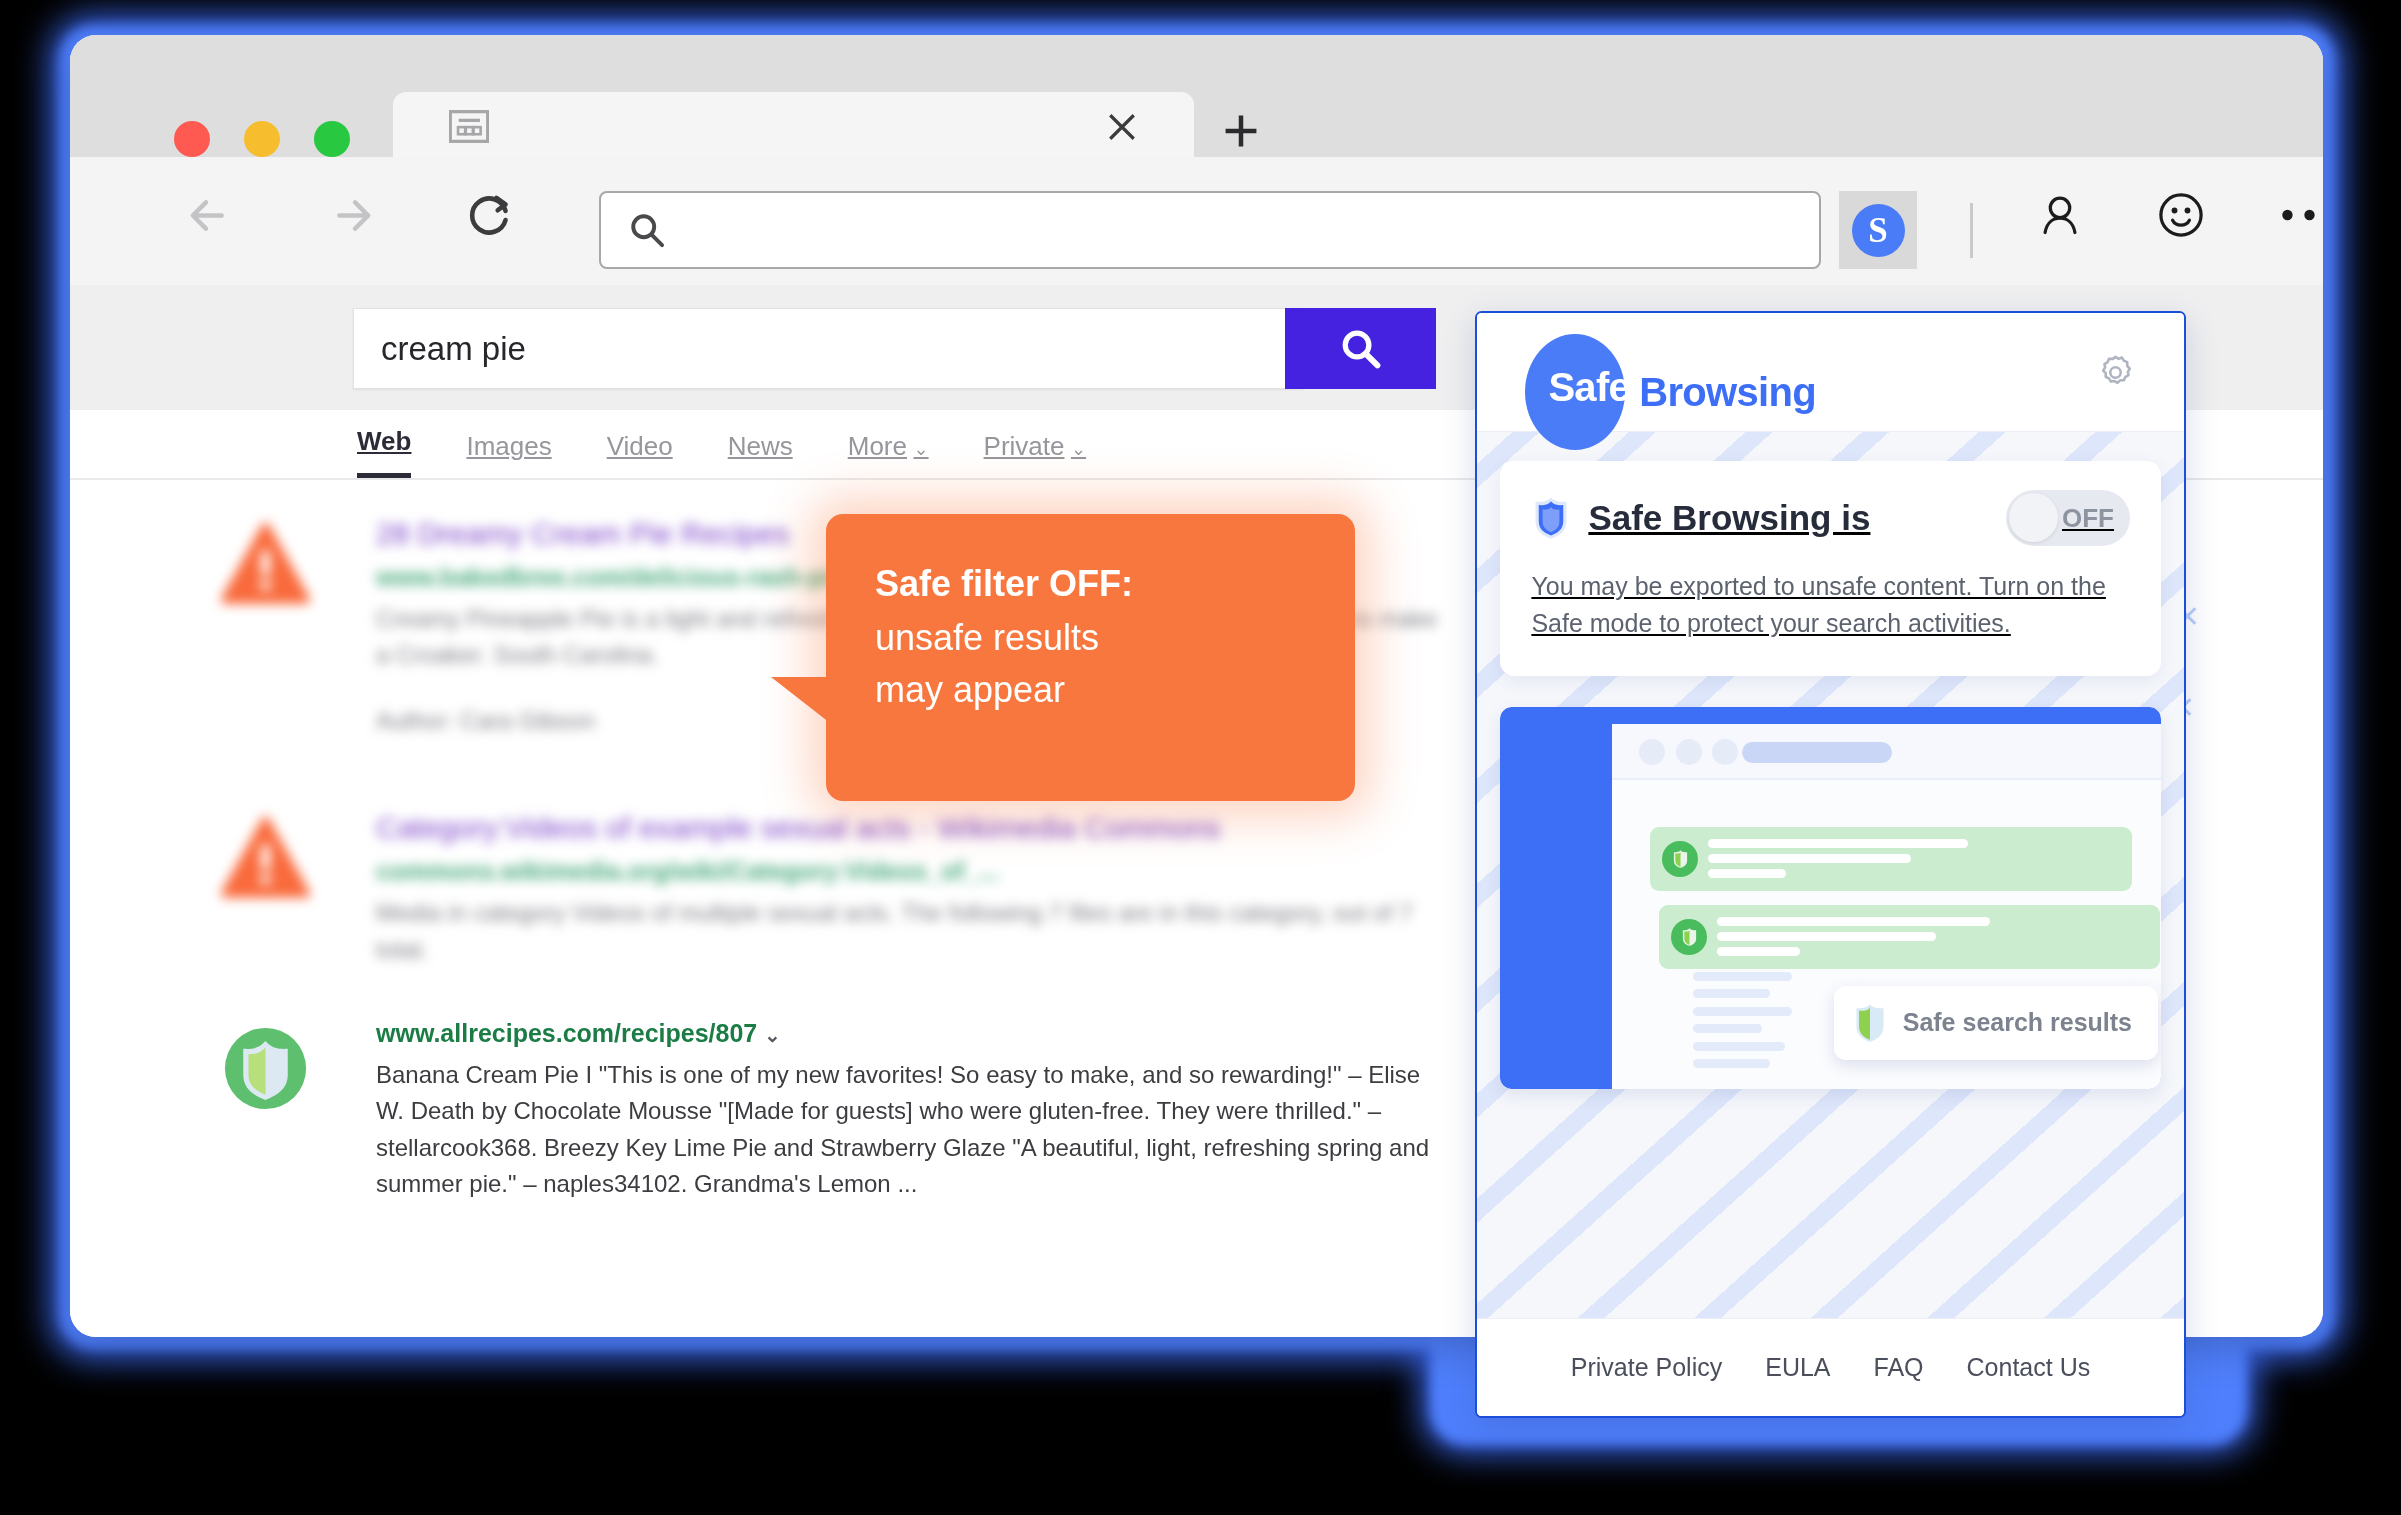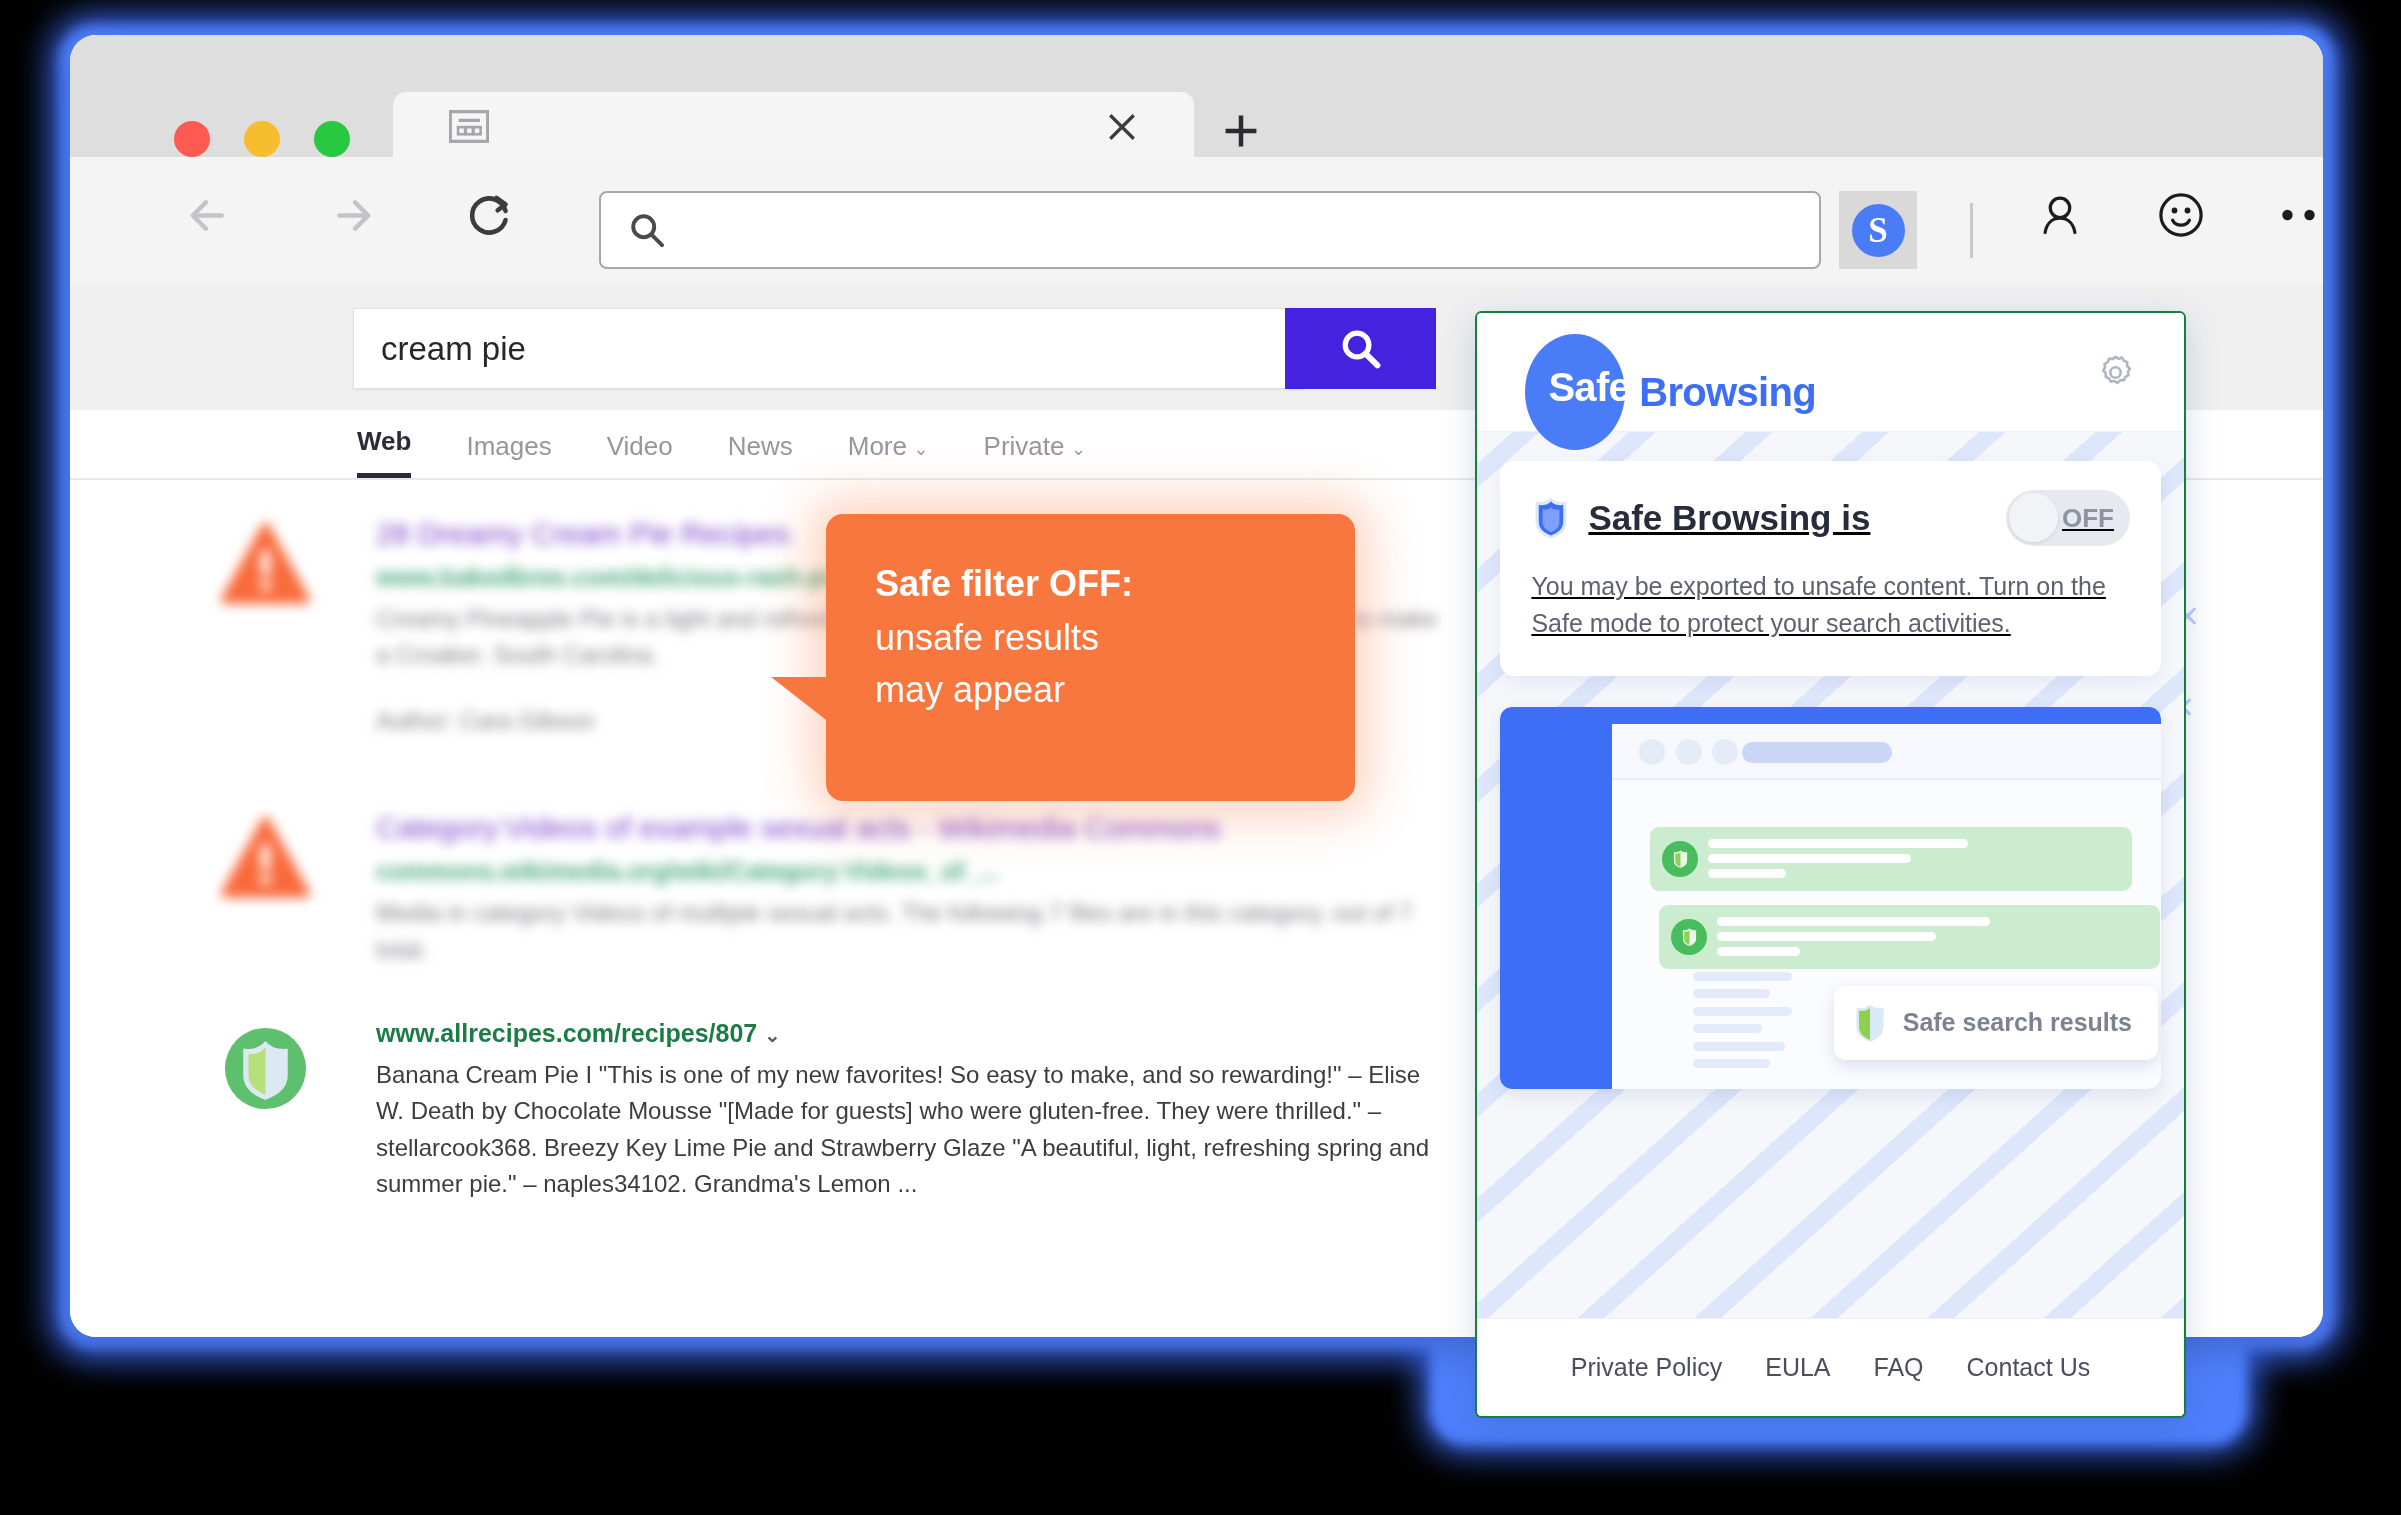--- a/index.html
+++ b/index.html
@@ -128,20 +128,21 @@
   .navtabs {
     height: 70px; background: #ffffff;
     border-bottom: 2px solid #e9e9ec;
     display: flex; align-items: flex-end;
     padding-left: 287px; gap: 0;
   }
   .ntab {
     font-size: 26px; color: #96969c;
     padding: 0 0 15.6px 0; margin-right: 55px;
     white-space: nowrap;
+    text-decoration: underline;
   }
   .ntab.active { color: #2c2c38; font-weight: 700; border-bottom: 5.2px solid #2c2c38; }
   .caret { font-size: 18px; margin-left: 6.5px; color: #96969c; }
 
   
   .results { position: relative; padding-top: 35px; }
   .result { position: relative; padding-left: 306px; min-height: 111px; margin-bottom: 14.3px; }
   .rmark { position: absolute; left: 151px; top: 5.2px; width: 89px; height: 89px; }
 
   .rtitle { font-size: 30px; color: #551a8b; line-height: 1.25; }
@@ -176,21 +177,21 @@
     border-bottom: 46px solid transparent;
     border-right: 59px solid #f8773f;
   }
 
   
   #panel {
     position: absolute;
     left: 1475px; top: 311px;
     width: 711px; height: 1107px;
     background: #f5f7fb;
-    border: 2px solid #15803d;
+    border: 2px solid #1d4ed8;
     border-radius: 6.5px;
     overflow: hidden;
     z-index: 60;
     box-shadow: 0 10.4px 33px rgba(40,60,140,.18);
   }
   .p-head {
     height: 119px; background: #ffffff;
     border-bottom: 1.3px solid #eceff6;
     position: relative;
   }

